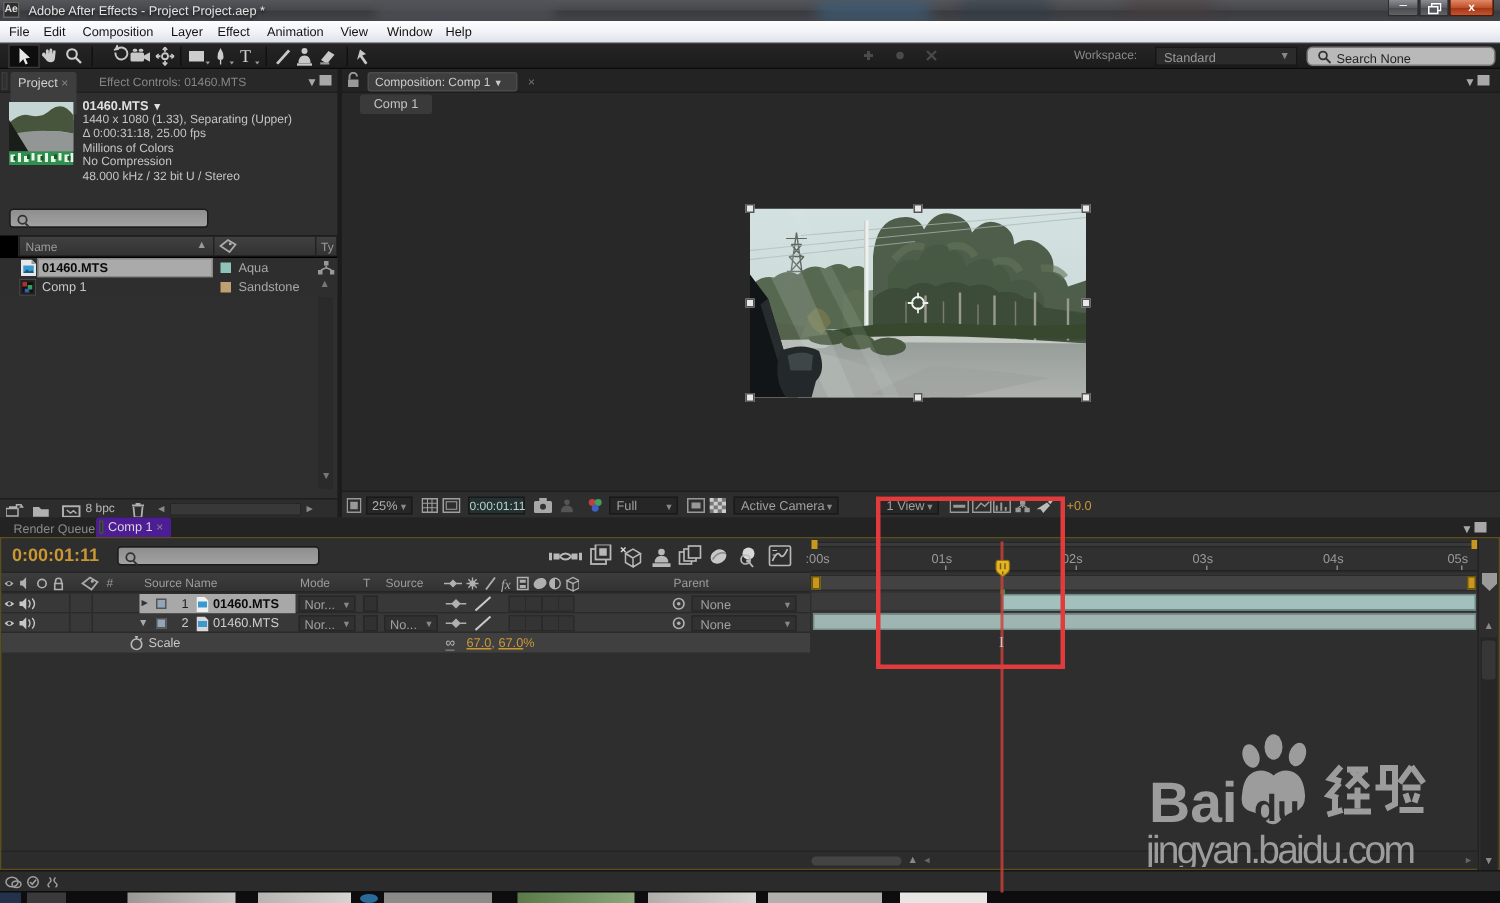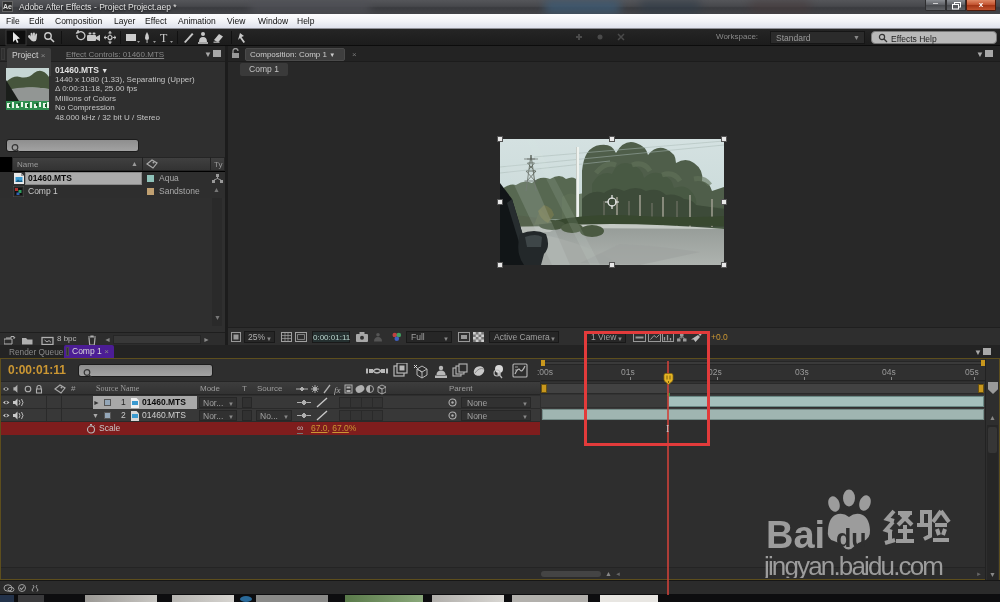--- a/index.html
+++ b/index.html
@@ -99,28 +99,28 @@
       <path d="M618 5 l6 6 M624 5 l-6 6" stroke="#4a4a4a" stroke-width="1.5"></path>
     </g>
   </svg>
   <div class="abs" style="left:716px;top:3px;color:#8a8a8a;font-size:8px;">Workspace:</div>
   <div class="abs" style="left:770px;top:2px;width:95px;height:13px;background:#2b2b2b;border:1px solid #161616;color:#9a9a9a;font-size:8.5px;line-height:12px;padding-left:5px;">Standard
     <span style="position:absolute;right:4px;top:0;color:#888;font-size:7px;">▼</span></div>
   <div class="abs" style="left:871px;top:2px;width:126px;height:13px;background:#b9b9b9;border:1px solid #7a7a7a;border-radius:4px;color:#222;font-size:8.5px;line-height:12px;">
     <svg width="10" height="10" viewBox="0 0 10 10" style="margin:1px 0 0 6px;vertical-align:-1px;">
           <circle cx="4" cy="4" r="2.6" fill="none" stroke="#333" stroke-width="1.2"></circle>
           <path d="M6 6 l3 3" stroke="#333" stroke-width="1.2"></path>
-        </svg><span style="margin-left:3px;">Effects Help</span></div>
+        </svg><span style="margin-left:3px;">Search None</span></div>
 </div>
 
 <div class="abs" id="projpanel" style="left:0;top:46px;width:225px;height:299px;background:#2f2f2f;">
   <div class="abs" style="left:0;top:0;width:225px;height:16px;background:#282828;border-bottom:1px solid #1f1f1f;">
     <div class="abs" style="left:1px;top:2px;width:4px;height:12px;background:#303030;border:1px solid #3a3a3a;"></div>
     <div class="abs" style="left:7px;top:2px;width:44px;height:28px;background:#3e3e3e;border-radius:2px 2px 0 0;color:#d2d2d2;font-size:8.5px;line-height:14px;padding-left:5px;">Project <span style="color:#8a8a8a;font-size:8px;">×</span></div>
-    <div class="abs" style="left:66px;top:4px;color:#868686;font-size:8px;text-decoration:underline;">Effect Controls: 01460.MTS</div>
+    <div class="abs" style="left:66px;top:4px;color:#868686;font-size:8px;">Effect Controls: 01460.MTS</div>
     <div class="abs" style="left:204px;top:4px;color:#a8a8a8;font-size:8px;">▼<span style="display:inline-block;width:8px;height:7px;background:#a8a8a8;margin-left:1px;"></span></div>
   </div>
 
   <svg class="abs" style="left:6px;top:22px;" width="43" height="42" viewBox="0 0 43 42">
     <rect x="0" y="0" width="43" height="33" fill="#b9c6c2"></rect>
     <rect x="0" y="0" width="43" height="12" fill="#c6d6d4"></rect>
     <path d="M0 14 q8-7 14-5 q8 2 14-4 q8-6 15 4 l0 12 q-20-4-43 2 Z" fill="#46553c"></path>
     <path d="M0 22 q20-5 43-1 l0 12 l-43 0 Z" fill="#929694"></path>
     <path d="M0 12 l13 21 l-13 0 Z" fill="#1a1e1a"></path>
     <rect x="0" y="33" width="43" height="9" fill="#2f8f4f"></rect>
@@ -473,21 +473,21 @@
         <path d="M10 3 h2 l3-3 v10 l-3-3 h-2 Z" transform="scale(0.8) translate(3,1)"></path>
         <circle cx="25" cy="5" r="2.8" fill="none" stroke="#b0b0b0" stroke-width="1.1"></circle>
         <path d="M34 5 v-1.5 a2 2 0 0 1 4 0 V5 M33.5 5 h5 v4 h-5 Z" fill="none" stroke="#b0b0b0" stroke-width="1.1"></path>
       </g>
     </svg>
     <svg class="abs" style="left:53px;top:2px;" width="12" height="10" viewBox="0 0 12 10">
           <path d="M1 5 L6 1 L11 4 L7 9 Z" fill="none" stroke="#aaa" stroke-width="1.2"></path>
           <circle cx="7.5" cy="3.5" r="1" fill="#aaa"></circle>
         </svg>
     <div class="abs" style="left:70px;top:2px;color:#9c9c9c;font-size:8px;">#</div>
-    <div class="abs" style="left:95px;top:2px;color:#9c9c9c;font-size:8px;font-family:Liberation Serif, serif;">Source Name</div>
+    <div class="abs" style="left:95px;top:2px;color:#9c9c9c;font-size:8px;">Source Name</div>
     <div class="abs" style="left:199px;top:2px;color:#9c9c9c;font-size:8px;">Mode</div>
     <div class="abs" style="left:241px;top:2px;color:#9c9c9c;font-size:8px;">T</div>
     <div class="abs" style="left:256px;top:2px;color:#9c9c9c;font-size:8px;">Source</div>
     <svg class="abs" style="left:295px;top:1px;" width="90" height="12" viewBox="0 0 90 12">
       <g fill="#b0b0b0">
         <path d="M0 6 h4 M8 6 h4 M6 4 l2 2 l-2 2 l-2-2 Z" stroke="#b0b0b0" stroke-width="1"></path>
         <circle cx="19" cy="6" r="2"></circle>
             <path d="M19 2 v8 M15 6 h8 M16.2 3.2 l5.6 5.6 M21.8 3.2 l-5.6 5.6" stroke="#b0b0b0" stroke-width="0.9"></path>
         <path d="M28 10 L34 2" stroke="#b0b0b0" stroke-width="1.3"></path>
         <text x="38" y="9.5" font-size="9" font-style="italic" fill="#b0b0b0" font-family="Liberation Serif,serif">fx</text>
@@ -562,21 +562,21 @@
     <svg class="abs" style="left:315px;top:1px;" width="12" height="11" viewBox="0 0 12 11">
           <path d="M1 10 L11 1" stroke="#c8c8c8" stroke-width="1.4"></path>
         </svg>
     <div class="abs" style="left:338px;top:1px;width:44px;height:11px;background:#343434;border:1px solid #2a2a2a;background-image:linear-gradient(90deg,transparent 0,transparent 10px,#2a2a2a 10px,#2a2a2a 11px,transparent 11px,transparent 21px,#2a2a2a 21px,#2a2a2a 22px,transparent 22px,transparent 32px,#2a2a2a 32px,#2a2a2a 33px,transparent 33px);"></div>
     <svg class="abs" style="left:447px;top:2px;" width="10" height="9" viewBox="0 0 10 9">
           <circle cx="4.5" cy="4.5" r="3.5" fill="none" stroke="#b0b0b0" stroke-width="1.1"></circle>
           <circle cx="4.5" cy="4.5" r="1.2" fill="#b0b0b0"></circle>
         </svg>
     <div class="abs" style="left:460px;top:1px;width:70px;height:11px;background:#313131;border:1px solid #272727;color:#a0a0a0;font-size:8.5px;line-height:10px;padding-left:5px;">None <span style="position:absolute;right:2px;top:1px;font-size:6px;color:#888;">▼</span></div>
   </div>
-  <div class="abs" id="row3" style="left:1px;top:77px;width:539px;height:13px;background:#7f1d1d;">
+  <div class="abs" id="row3" style="left:1px;top:77px;width:539px;height:13px;background:#404040;">
     <svg class="abs" style="left:85px;top:1.5px;" width="10" height="10" viewBox="0 0 10 10">
           <circle cx="5" cy="5.5" r="3.5" fill="none" stroke="#b8b8b8" stroke-width="1.1"></circle>
           <path d="M4 0.5 h2 M5 0.5 v1.5 M7.5 2.5 l1-1" stroke="#b8b8b8" stroke-width="1"></path>
         </svg>
     <div class="abs" style="left:98px;top:1px;color:#c8c8c8;font-size:8.5px;">Scale</div>
     <div class="abs" style="left:296px;top:1px;color:#b8b8b8;font-size:9px;border-bottom:1px solid #777;">∞</div>
     <div class="abs" style="left:310px;top:1px;color:#cb9733;font-size:8.5px;"><u>67.0</u>, <u>67.0</u>%</div>
   </div>
 
   <div class="abs" style="left:541px;top:14px;width:444px;height:22px;background:#303030;border-bottom:1px solid #232323;">

